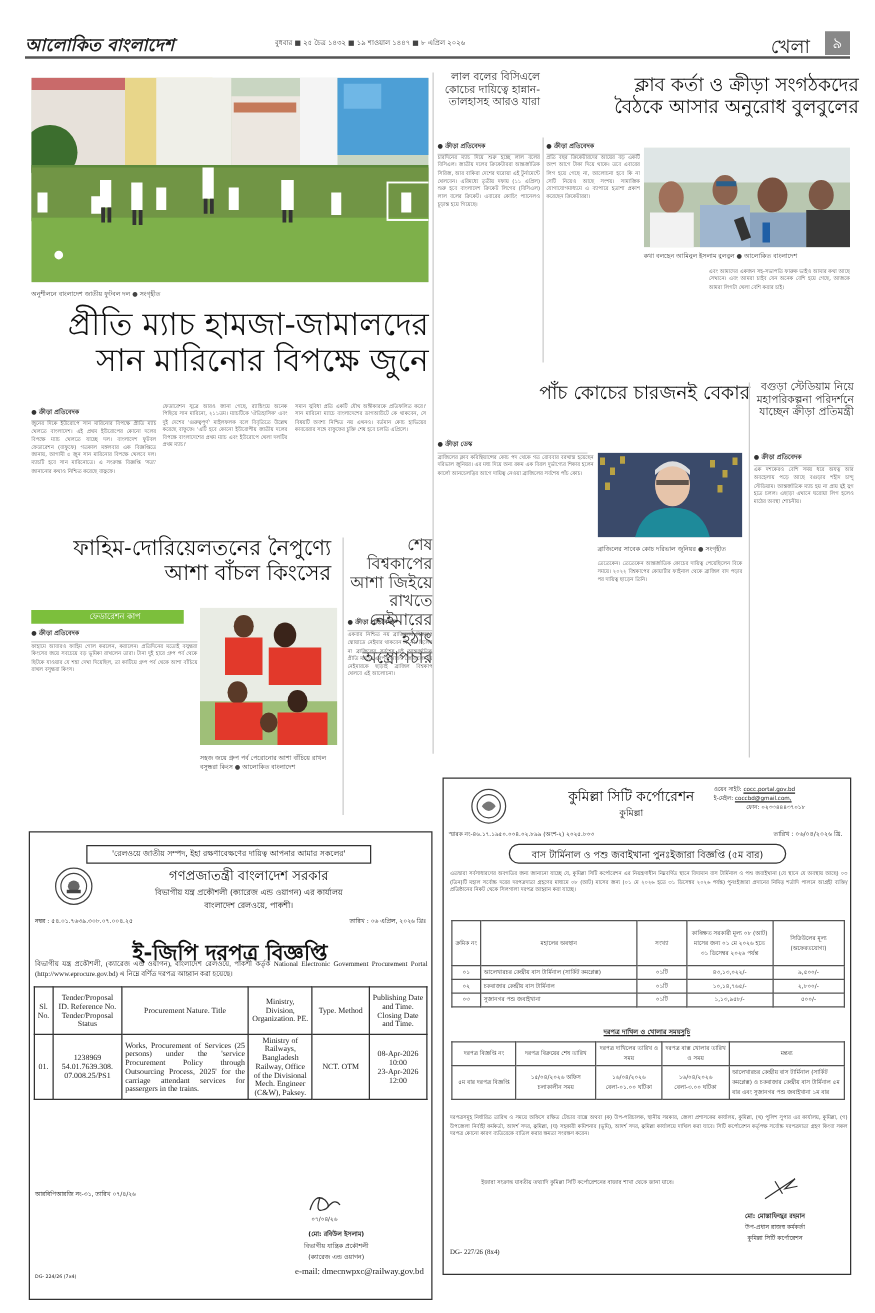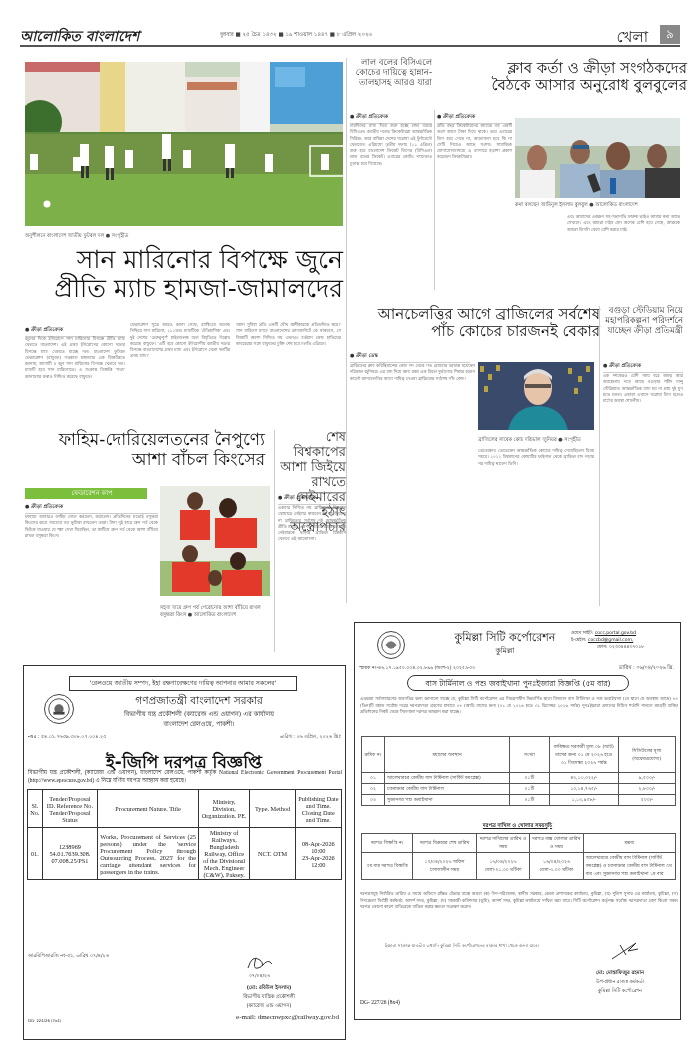--- a/index.html
+++ b/index.html
@@ -84,22 +84,22 @@
         <rect x="143" y="97" width="3" height="12"></rect>
       <rect x="201" y="106" width="3" height="10"></rect>
         <rect x="206" y="106" width="3" height="10"></rect>
     </g>
     <circle cx="22" cy="142" r="3.5" fill="#fff"></circle>
   </svg>
 </div>
 <div class="abs caption" style="left:25px;top:232px;">অনুশীলনে বাংলাদেশ জাতীয় ফুটবল দল ● সংগৃহীত</div>
 
 <div class="abs headline" style="left:25px;top:246px;width:318px;font-size:25px;">
+  <div>প্রীতি ম্যাচ হামজা-জামালদের</div>
   <div>সান মারিনোর বিপক্ষে জুনে</div>
-  <div>প্রীতি ম্যাচ হামজা-জামালদের</div>
 </div>
 
 <div class="abs byline" style="left:25px;top:326px;width:100px;">● ক্রীড়া প্রতিবেদক</div>
 <div class="abs body-text" style="left:25px;top:336px;width:100px;height:64px;">জুনের দিকে ইউরোপে সান মারিনোর বিপক্ষে প্রীতি ম্যাচ খেলতে বাংলাদেশ। এই প্রথম ইউরোপের কোনো দলের বিপক্ষে ম্যাচ খেলতে যাচ্ছে দল। বাংলাদেশ ফুটবল ফেডারেশন (বাফুফে) গতকাল মঙ্গলবার এক বিজ্ঞপ্তিতে জানায়, আগামী ৫ জুন সান মারিনোর বিপক্ষে খেলবে দল। ম্যাচটি হবে সান মারিনোতে। এ সংক্রান্ত বিজ্ঞপ্তি 'সত্য' জানানোর কথাও নিশ্চিত করেছে বাফুফে।</div>
 <div class="abs body-text" style="left:130px;top:322px;width:100px;height:78px;">ফেডারেশন সূত্রে আরও জানা গেছে, র‍্যাঙ্কিংয়ে অনেক পিছিয়ে সান মারিনো, ২১১তম। ম্যাচটিকে 'ঐতিহাসিক' এবং দুই দেশের 'গুরুত্বপূর্ণ' মাইলফলক বলে বিবৃতিতে উল্লেখ করেছে বাফুফে। 'এটি হবে কোনো ইউরোপীয় জাতীয় দলের বিপক্ষে বাংলাদেশের প্রথম ম্যাচ এবং ইউরোপে খেলা দলটির প্রথম ম্যাচ।'</div>
 <div class="abs body-text" style="left:236px;top:322px;width:105px;height:78px;">সমান সুবিধা প্রতি একটি যৌথ অঙ্গীকারকে প্রতিফলিত করে।' সান মারিনো ম্যাচে বাংলাদেশের ডাগআউটে কে থাকবেন, সে বিষয়টি অবশ্য নিশ্চিত নয় এখনও। বর্তমান কোচ হাভিয়ের কাবরেরার সঙ্গে বাফুফের চুক্তি শেষ হবে চলতি এপ্রিলে।</div>
 
 <div class="abs headline" style="left:350px;top:58px;width:82px;font-size:8.5px;color:#333;">লাল বলের বিসিএলে কোচের দায়িত্বে হান্নান-তালহাসহ আরও যারা</div>
 <div class="abs byline" style="left:350px;top:113px;width:82px;">● ক্রীড়া প্রতিবেদক</div>
 <div class="abs body-text" style="left:350px;top:123px;width:82px;height:163px;">চারদিনের ম্যাচ দিয়ে শুরু হচ্ছে লাল বলের বিসিএল। জাতীয় দলের ক্রিকেটাররা আন্তর্জাতিক সিরিজ, আর বাকিরা দেশের ঘরোয়া এই টুর্নামেন্টে খেলবেন। এরিমধ্যে তৃতীয় দফায় (১১ এপ্রিল) শুরু হবে বাংলাদেশ ক্রিকেট লিগের (বিসিএল) লাল বলের ক্রিকেট। এবারের কোচিং প্যানেলও চূড়ান্ত হয়ে গিয়েছে।</div>
@@ -124,21 +124,20 @@
     <ellipse cx="142" cy="38" rx="10" ry="12" fill="#7d5846"></ellipse>
     <rect x="130" y="50" width="35" height="30" fill="#3a3a3a"></rect>
     <rect x="75" y="56" width="8" height="18" fill="#333" transform="rotate(-20 79 65)"></rect>
     <rect x="95" y="60" width="6" height="16" fill="#1f5fa6"></rect>
   </svg>
 </div>
 <div class="abs caption" style="left:515px;top:201px;">কথা বলছেন আমিনুল ইসলাম বুলবুল ● আলোকিত বাংলাদেশ</div>
 <div class="abs body-text" style="left:567px;top:214px;width:113px;height:72px;">এবং আমাদের একজন সহ-সভাপতি ফারুক ভাইও আমার কথা আছে সেখানে। এবং আমরা চাইব যেন অনেক বেশি হয়ে গেছে, আজকে আমরা লিগটা খেলা বেশি করার চাই।</div>
 
 <div class="abs headline" style="left:345px;top:306px;width:255px;font-size:15px;">
-  <div>আনচেলত্তির আগে ব্রাজিলের সর্বশেষ</div>
   <div>পাঁচ কোচের চারজনই বেকার</div>
 </div>
 <div class="abs byline" style="left:350px;top:352px;width:120px;">● ক্রীড়া ডেস্ক</div>
 <div class="abs body-text" style="left:350px;top:363px;width:125px;height:245px;">ব্রাজিলের ক্লাব করিন্থিয়ান্সের কোচ পদ থেকে গত রোববার বরখাস্ত হয়েছেন দরিভাল জুনিয়র। এর মধ্য দিয়ে অন্য রকম এক বিরল দুর্ভাগ্যের শিকার হলেন কার্লো আনচেলত্তির আগে দায়িত্ব নেওয়া ব্রাজিলের সর্বশেষ পাঁচ কোচ।</div>
 <div class="abs photo" style="left:478px;top:362px;width:116px;height:68px;">
   <svg viewBox="0 0 116 68" preserveAspectRatio="none">
     <rect width="116" height="68" fill="#3a4a6a"></rect>
     <g fill="#d9b93a" opacity=".8">
       <rect x="2" y="4" width="4" height="6"></rect>
         <rect x="10" y="12" width="4" height="6"></rect>

